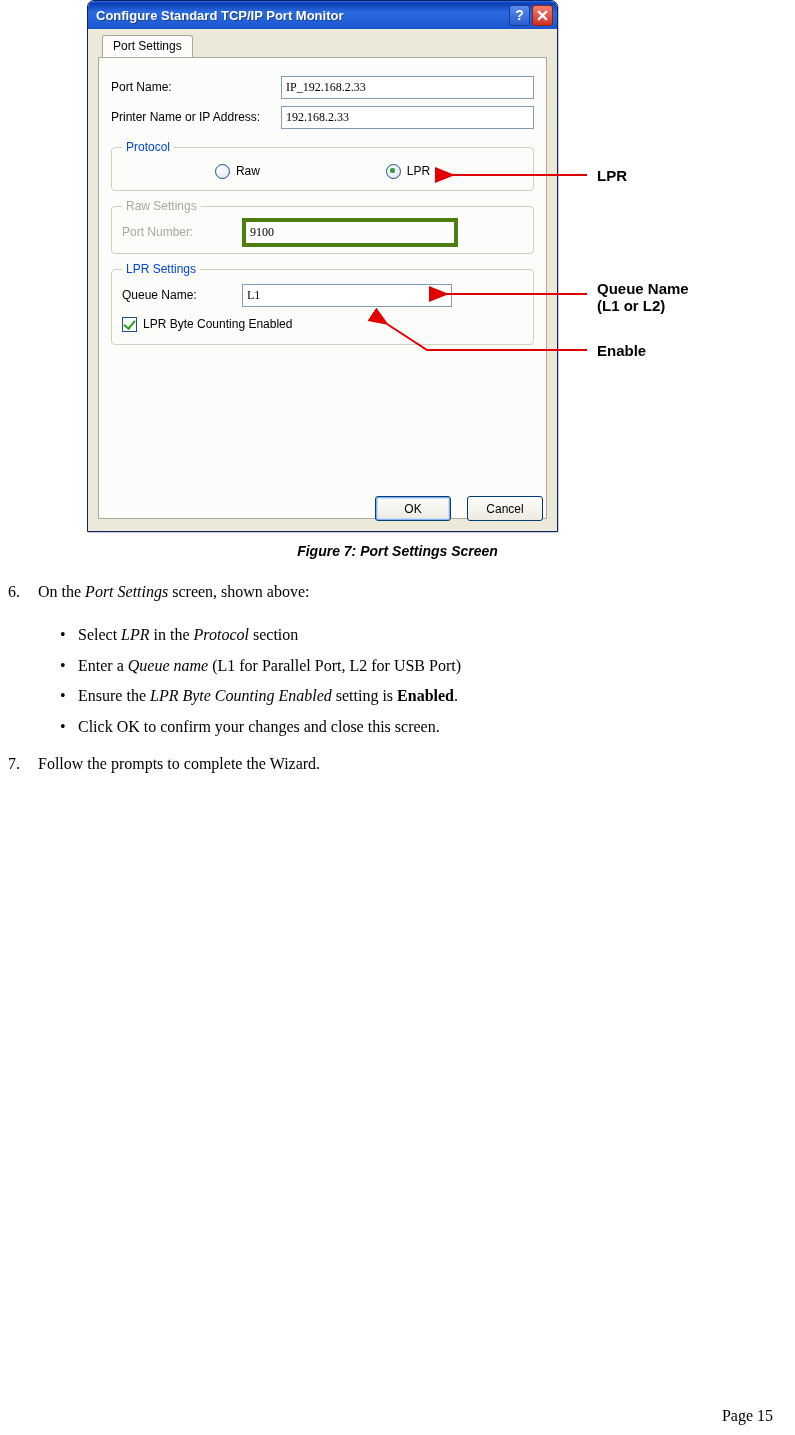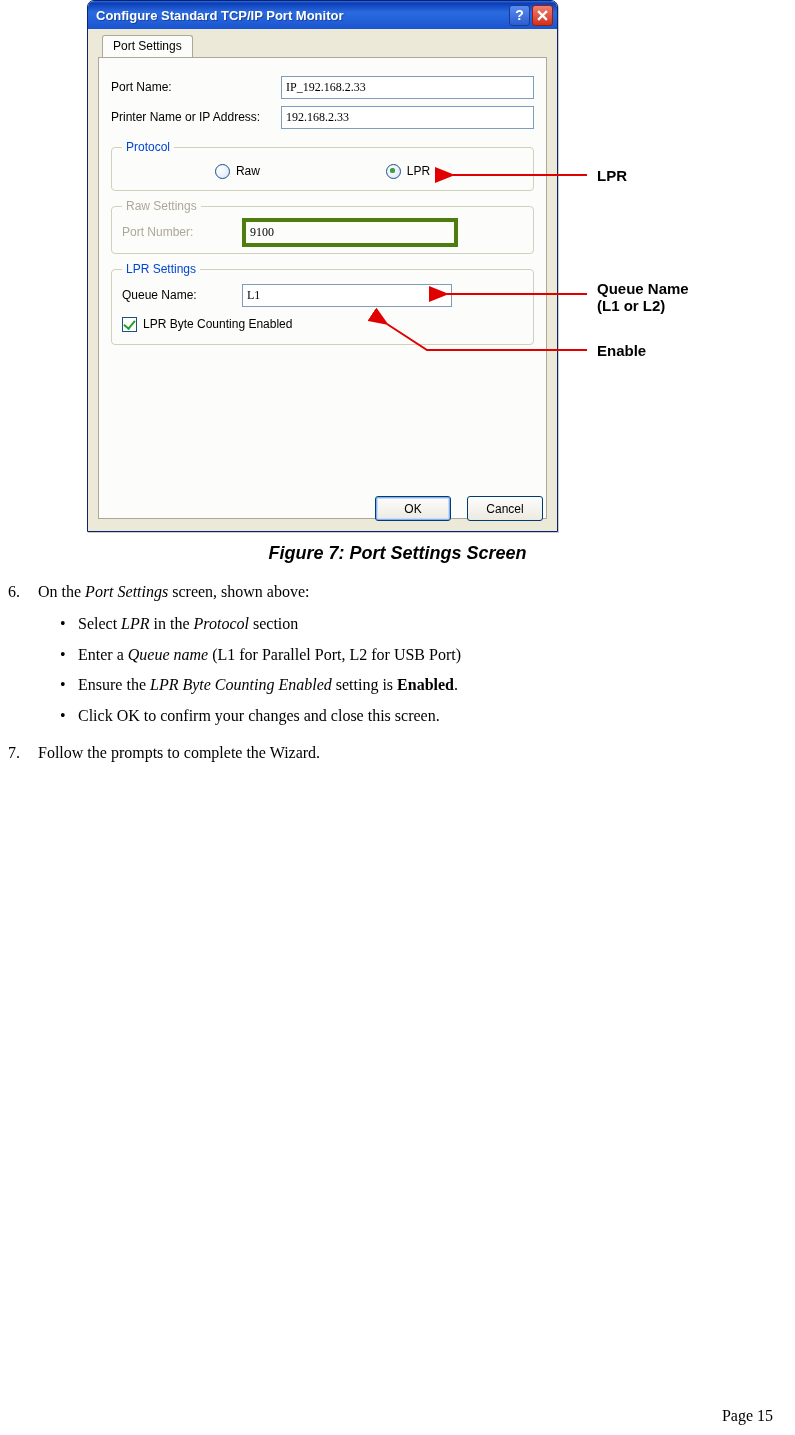--- a/index.html
+++ b/index.html
@@ -201,21 +201,21 @@
   }
   
   .caption {
     position: absolute;
     left: 0; right: 0;
     top: 543px;
     text-align: center;
     font-family: Arial, sans-serif;
     font-style: italic;
     font-weight: bold;
-    font-size: 18px;
+    font-size: 14px;
   }
   
   .bodytext {
     position: absolute;
     top: 580px;
     left: 8px;
     right: 30px;
     font-size: 16px;
     line-height: 1.55;
   }
@@ -226,21 +226,21 @@
   }
   .bodytext .oli {
     display: flex;
     margin-bottom: 4px;
   }
   .bodytext .num {
     width: 30px;
     flex-shrink: 0;
   }
   .bodytext ul {
-    margin: 7px 0 8px 0;
+    margin: 18px 0 8px 0;
     padding-left: 22px;
     list-style: none;
   }
   .bodytext ul li {
     position: relative;
     margin-bottom: 6px;
     padding-left: 18px;
   }
   .bodytext ul li::before {
     content: "•";

